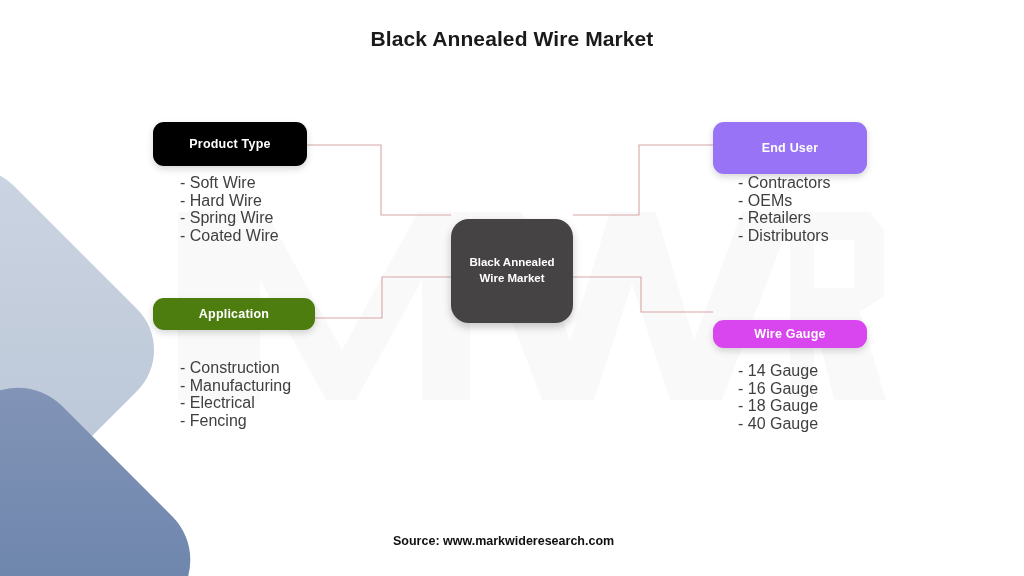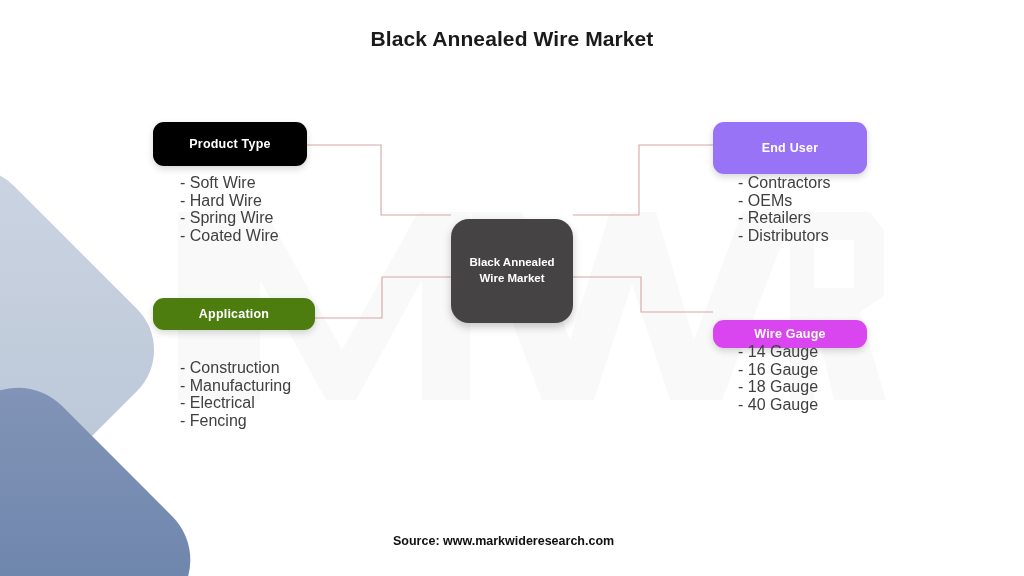--- a/index.html
+++ b/index.html
@@ -146,21 +146,21 @@
     position: absolute;
     font-size: 16px;
     line-height: 17.6px;
     color: #404040;
     white-space: nowrap;
   }
   .bullets .bullet-item { display: block; }
   .list-product { left: 180px; top: 174px; }
   .list-enduser { left: 738px; top: 174px; }
   .list-application { left: 180px; top: 359px; }
-  .list-gauge { left: 738px; top: 343px; }
+  .list-gauge { left: 738px; top: 362px; }
 
   
   .source {
     position: absolute;
     left: 393px;
     top: 534px;
     font-size: 12.5px;
     font-weight: bold;
     color: #101010;
   }

